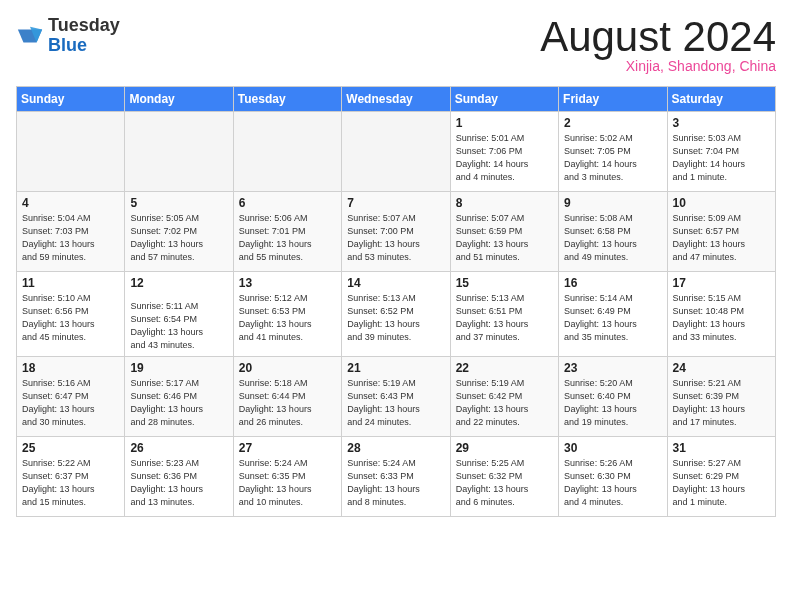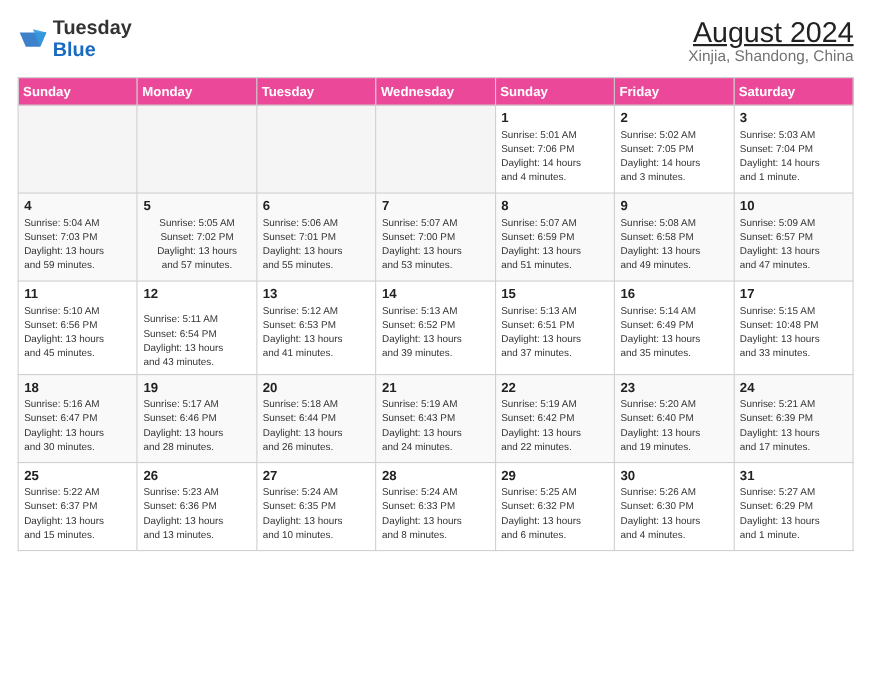--- a/index.html
+++ b/index.html
@@ -37,37 +37,36 @@
       color: #1a6bbf;
     }
     .logo-icon {
       width: 28px;
       height: 28px;
     }
     .title-block {
       text-align: right;
     }
     .month-title {
-      font-size: 26px;
+      font-size: 42px;
       font-weight: 300;
       color: #222;
       line-height: 1;
-      text-decoration: underline;
     }
     .location {
       font-size: 14px;
-      color: #737373;
+      color: #ec4899;
     }
     table {
       width: 100%;
       border-collapse: collapse;
       table-layout: fixed;
     }
     th {
-      background: #ec4899;
+      background: #3b82f6;
       color: #fff;
       font-size: 12px;
       font-weight: bold;
       padding: 5px 4px;
       text-align: left;
       border: 1px solid #ccc;
     }
     td {
       vertical-align: top;
       border: 1px solid #d0d0d0;
@@ -162,21 +161,21 @@
       <tr>
         <td>
           <span class="day-num">4</span>
           <div class="day-info" style="white-space: pre-line;">Sunrise: 5:04 AM
 Sunset: 7:03 PM
 Daylight: 13 hours
 and 59 minutes.</div>
         </td>
         <td>
           <span class="day-num">5</span>
-          <div class="day-info" style="white-space: pre-line; text-align: center;">Sunrise: 5:05 AM
+          <div class="day-info" style="white-space: pre-line;">Sunrise: 5:05 AM
 Sunset: 7:02 PM
 Daylight: 13 hours
 and 57 minutes.</div>
         </td>
         <td>
           <span class="day-num">6</span>
           <div class="day-info" style="white-space: pre-line;">Sunrise: 5:06 AM
 Sunset: 7:01 PM
 Daylight: 13 hours
 and 55 minutes.</div>

